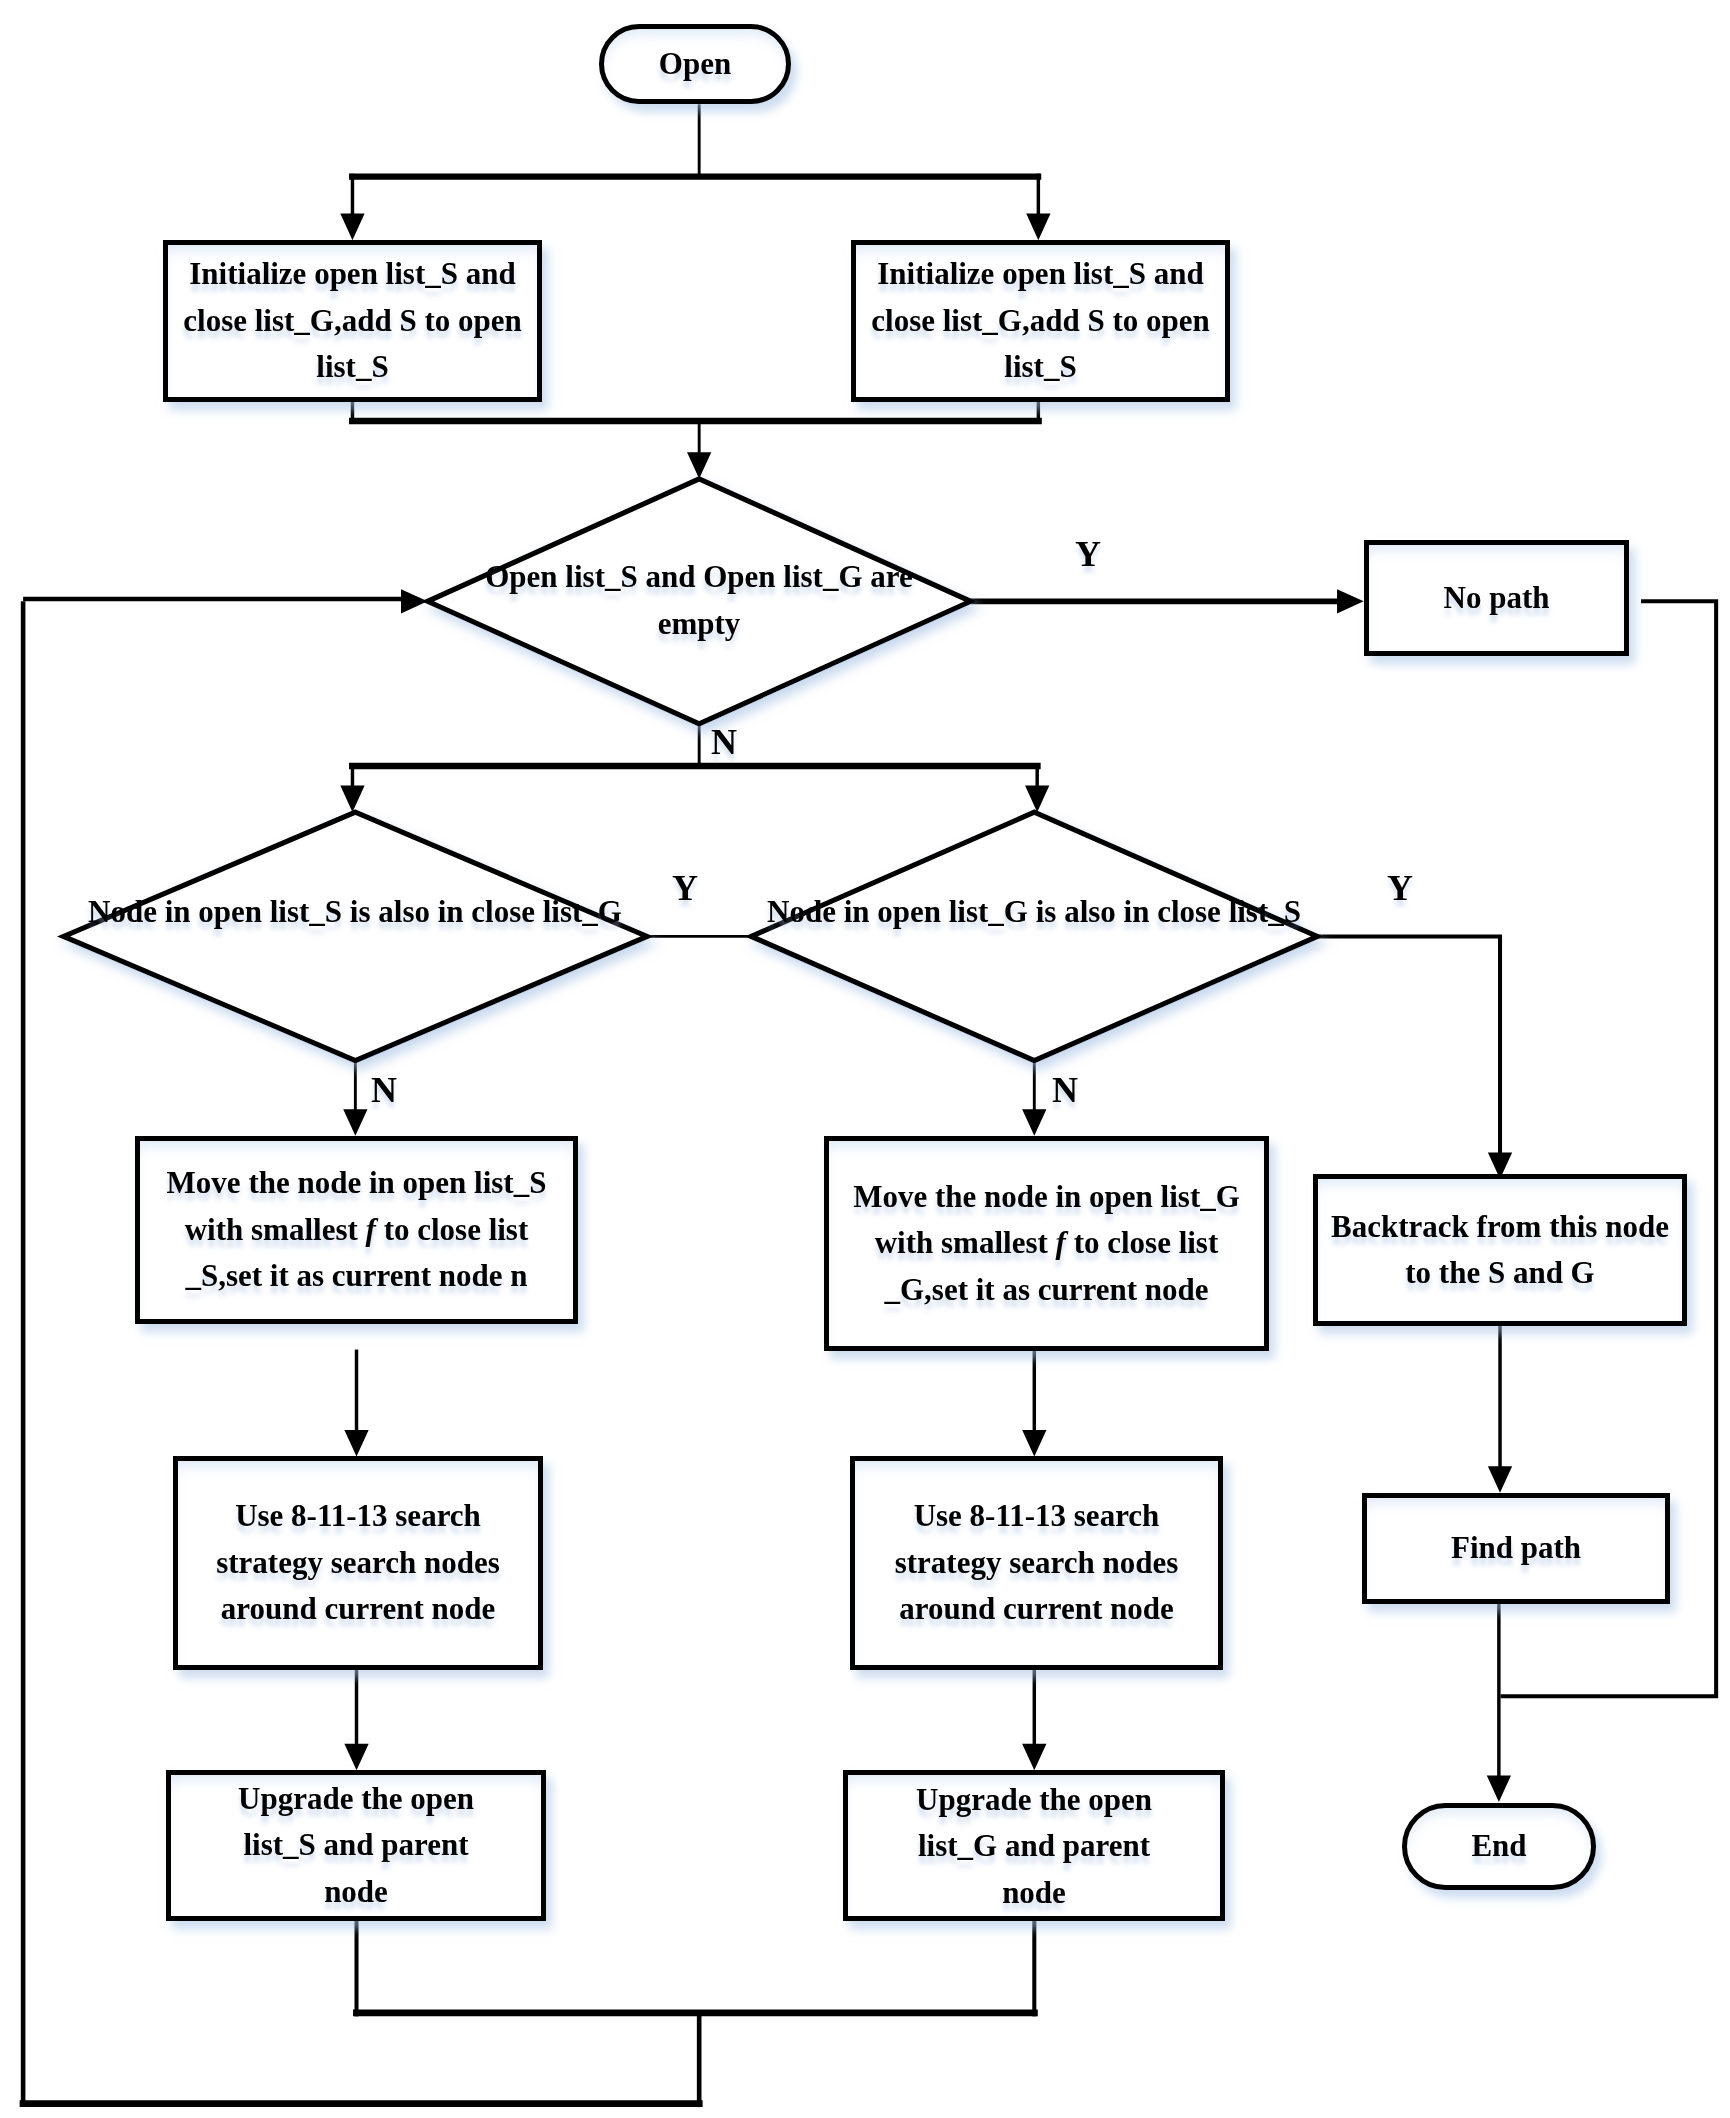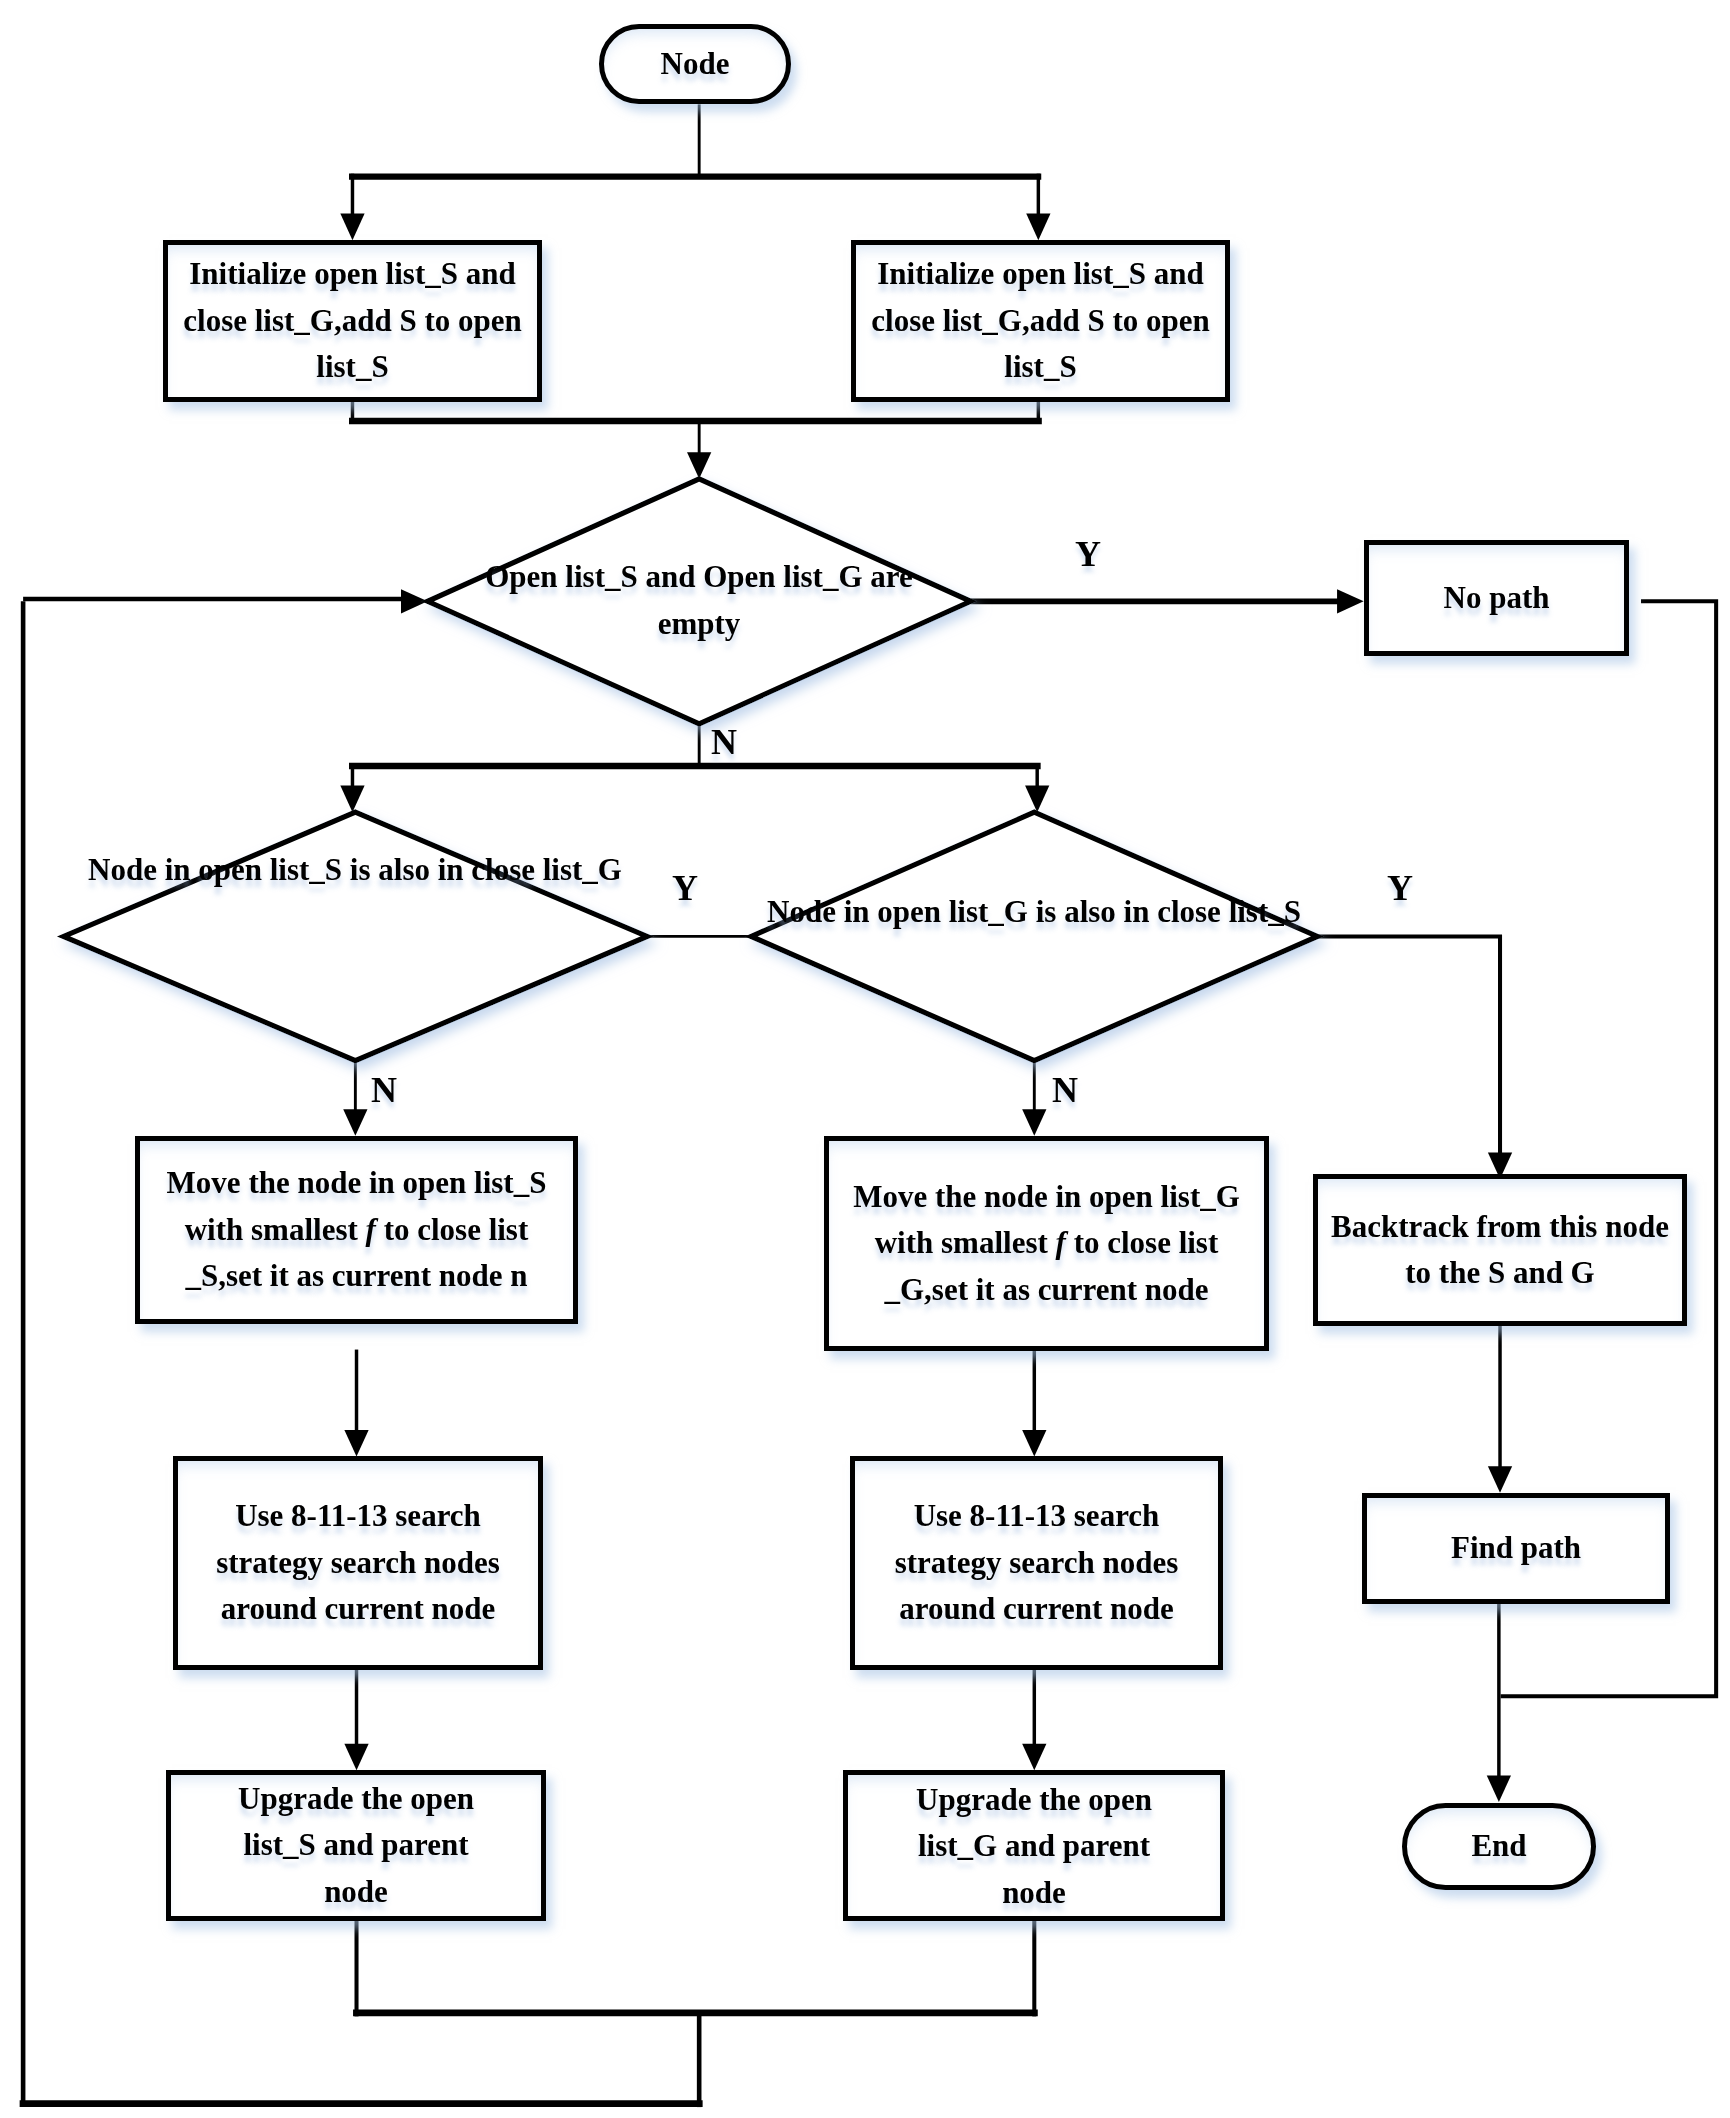--- a/index.html
+++ b/index.html
@@ -84,40 +84,40 @@
     </g>
 
     <g fill="#ffffff" stroke="#000" stroke-width="9" filter="url(#softglow)">
       <polygon points="1210,828 1680,1040 1210,1252 740,1040"></polygon>
       <polygon points="615,1405 1120,1620 615,1835 110,1620"></polygon>
       <polygon points="1790,1405 2280,1620 1790,1835 1300,1620"></polygon>
     </g>
   </svg>
 
   <div class="box stadium" style="left:599px;top:24px;width:192px;height:80px;">
-    <div>Node</div>
+    <div>Open</div>
   </div>
 
   <div class="box" style="left:163px;top:240px;width:379px;height:162px;padding:0 8px;">
     <div>Initialize open list_S and close list_G,add S to open list_S</div>
   </div>
 
   <div class="box" style="left:851px;top:240px;width:379px;height:162px;padding:0 8px;">
     <div>Initialize open list_S and close list_G,add S to open list_S</div>
   </div>
 
   <div class="dtext" style="left:459px;top:554px;width:480px;">
     <span>Open list_S and Open list_G are empty</span>
   </div>
 
   <div class="box" style="left:1364px;top:540px;width:265px;height:116px;">
     <div>No path</div>
   </div>
 
-  <div class="dtext" style="left:66px;top:847px;width:578px;">
+  <div class="dtext" style="left:66px;top:889px;width:578px;">
     <span>Node in open list_S is also in close list_G</span>
   </div>
 
   <div class="dtext" style="left:745px;top:889px;width:578px;">
     <span>Node in open list_G is also in close list_S</span>
   </div>
 
   <div class="box" style="left:135px;top:1136px;width:443px;height:188px;padding:0 10.4px;">
     <div><span>Move the node in open list_S with smallest </span><i class="fvar">f</i><span> to close list _S,set it as current node n</span></div>
   </div>

